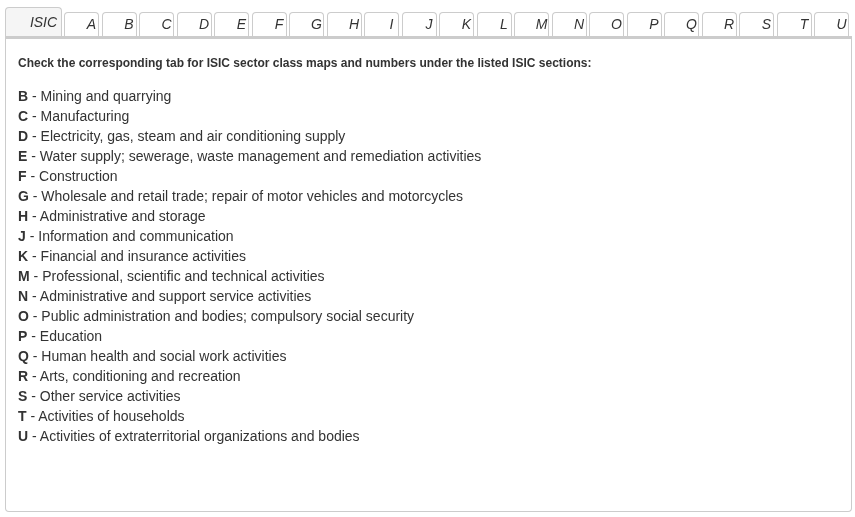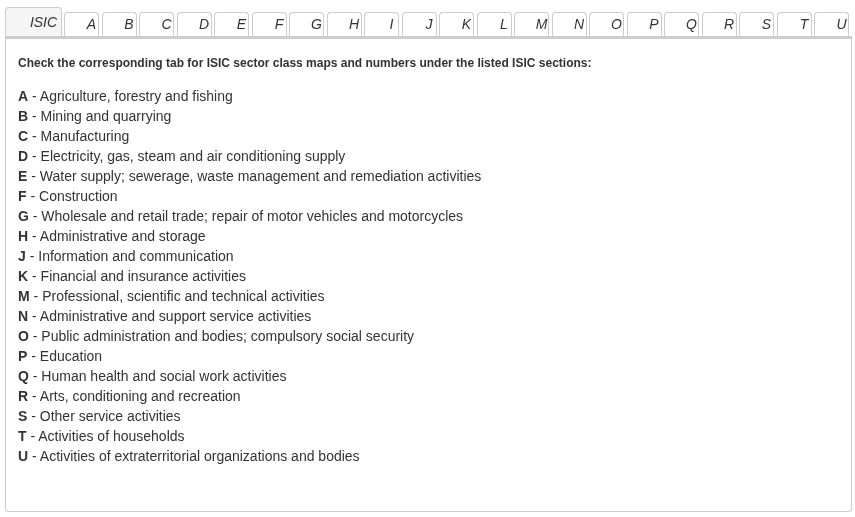--- a/index.html
+++ b/index.html
@@ -106,21 +106,20 @@
     <div class="tab">Q</div>
     <div class="tab">R</div>
     <div class="tab">S</div>
     <div class="tab">T</div>
     <div class="tab">U</div>
   </div>
 
   <div class="panel">
     <div class="heading">Check the corresponding tab for ISIC sector class maps and numbers under the listed ISIC sections:</div>
     <ul class="list">
-      <li><span class="code">A</span><span> - </span><span>Agriculture, forestry and fishing</span></li>
       <li><span class="code">B</span><span> - </span><span>Mining and quarrying</span></li>
       <li><span class="code">C</span><span> - </span><span>Manufacturing</span></li>
       <li><span class="code">D</span><span> - </span><span>Electricity, gas, steam and air conditioning supply</span></li>
       <li><span class="code">E</span><span> - </span><span>Water supply; sewerage, waste management and remediation activities</span></li>
       <li><span class="code">F</span><span> - </span><span>Construction</span></li>
       <li><span class="code">G</span><span> - </span><span>Wholesale and retail trade; repair of motor vehicles and motorcycles</span></li>
       <li><span class="code">H</span><span> - </span><span>Administrative and storage</span></li>
       <li><span class="code">J</span><span> - </span><span>Information and communication</span></li>
       <li><span class="code">K</span><span> - </span><span>Financial and insurance activities</span></li>
       <li><span class="code">M</span><span> - </span><span>Professional, scientific and technical activities</span></li>

